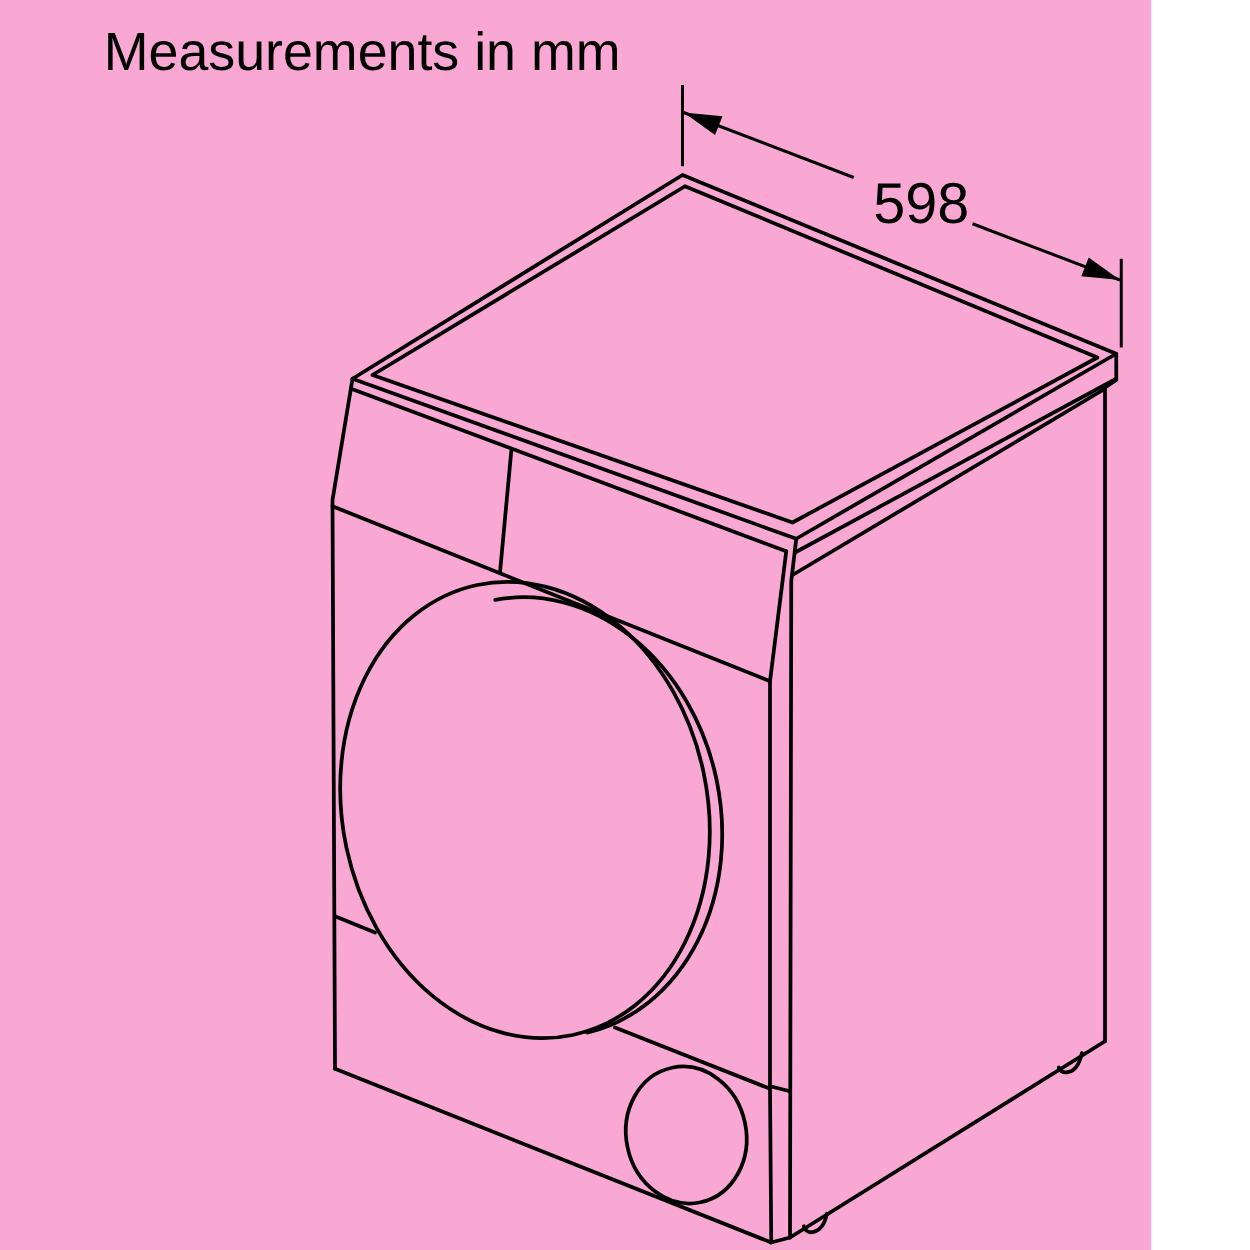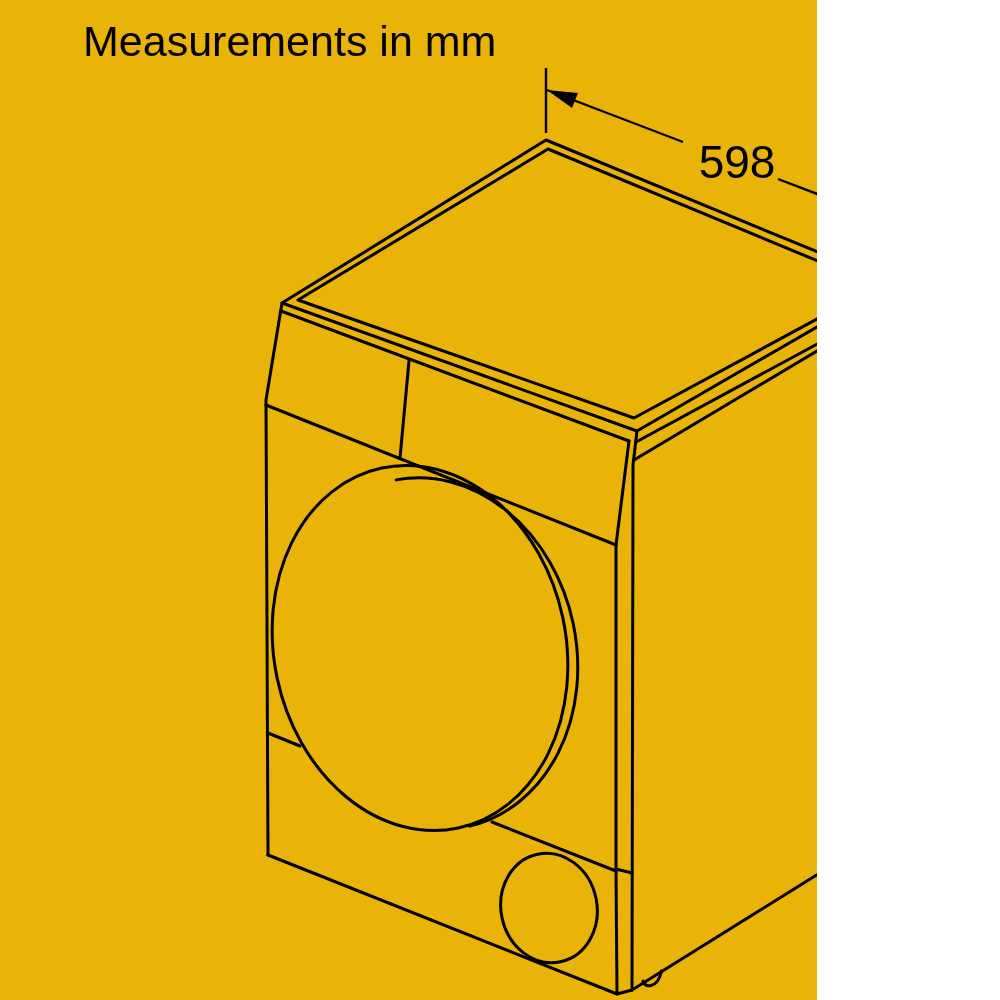--- a/index.html
+++ b/index.html
@@ -1,17 +1,17 @@
 <!DOCTYPE html>
 <html><head>
 <meta charset="utf-8">
 <style>
   html,body { margin:0; padding:0; background:#ffffff; }
   .canvas {
-    position:relative; width:817px; height:1000px; background:#eab308;
+    position:relative; width:921px; height:1000px; background:#f9a8d4;
     font-family:"Liberation Sans", sans-serif; overflow:hidden;
   }
   svg { display:block; width:1000px; height:1000px; }
   .machine path, .machine ellipse {
     fill:none; stroke-width:3; stroke-linejoin:round; stroke-linecap:round;
   }
   .dim line, .dim path.dimline {
     fill:none; stroke-width:2.4; stroke-linecap:butt;
   }
   .title-text { font-size:43px; }

